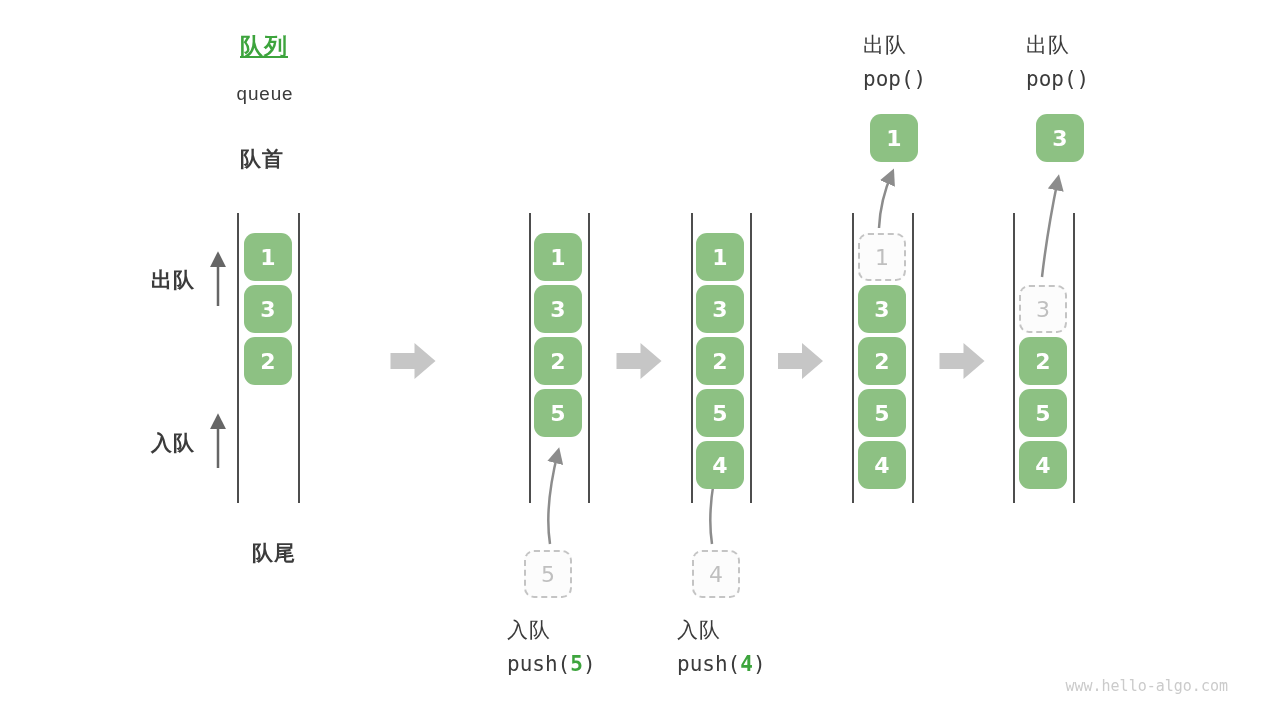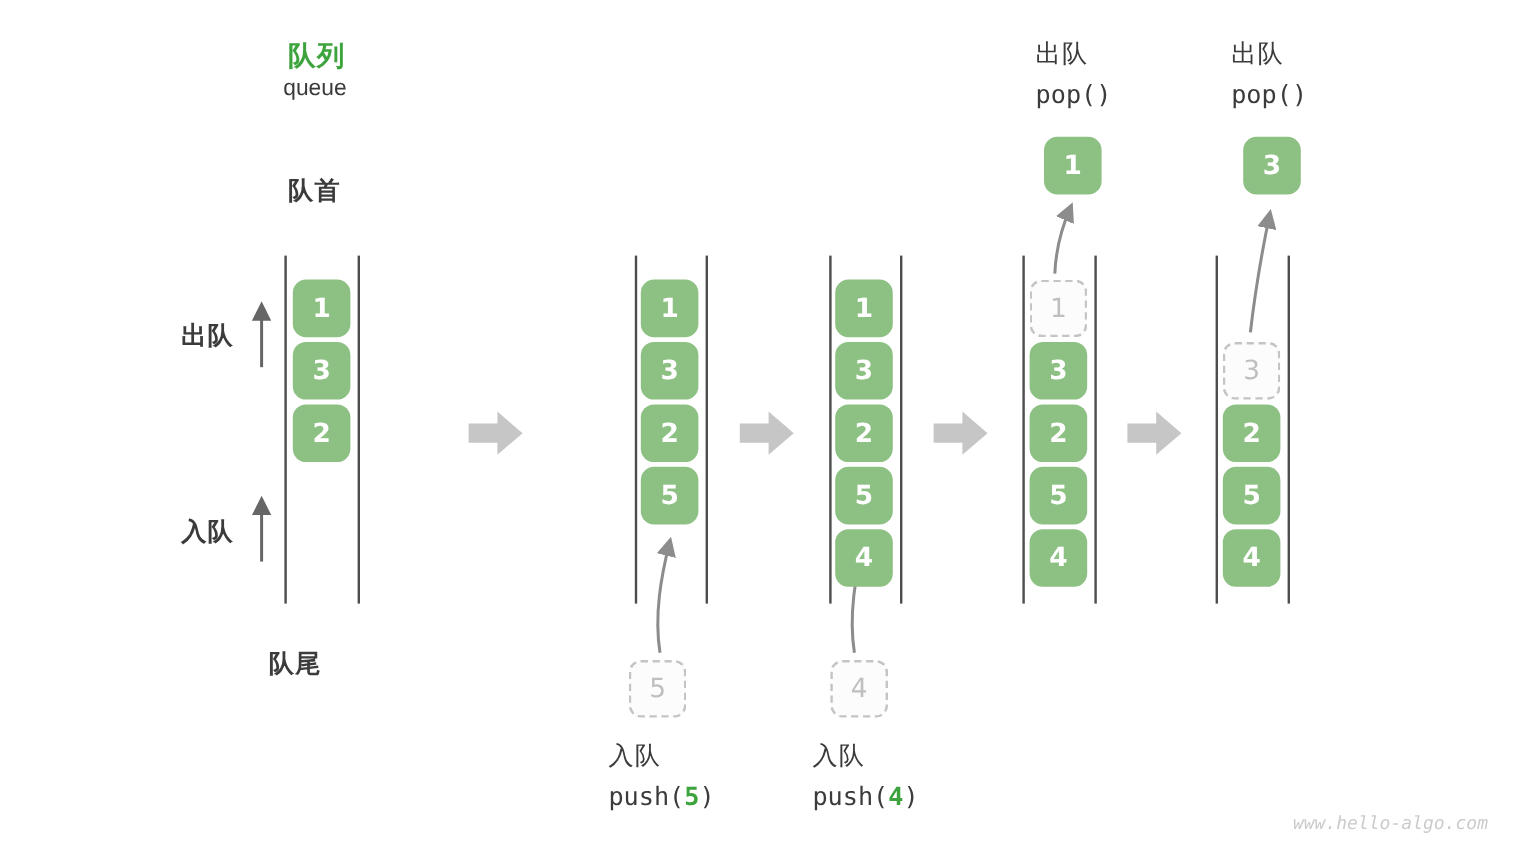--- a/index.html
+++ b/index.html
@@ -28,35 +28,35 @@
     display:flex;align-items:center;justify-content:center;
     font-family:"DejaVu Sans",sans-serif;
   }
   
   .op-block{position:absolute;}
   .op-action{font-size:21px;font-weight:400;color:var(--c-dark_text,#3B3B3B);letter-spacing:1px;}
   .op-code{margin-top:8px;font-family:"DejaVu Sans Mono",monospace;font-size:21px;color:var(--c-dark_text,#3B3B3B);}
   .op-code .arg{color:var(--c-accent_green,#3DA43D);font-weight:700;}
   
   .watermark{
-    position:absolute;top:677px;right:40px;font-family:"DejaVu Sans Mono",monospace;
-    font-size:15px;color:var(--c-watermark,#CBCBCB);font-style:italic;
+    position:absolute;top:677px;right:52px;font-family:"DejaVu Sans Mono",monospace;
+    font-size:15px;color:var(--c-watermark,#CBCBCB);
   }
   svg.overlay{position:absolute;left:0;top:0;width:1280px;height:720px;pointer-events:none;}
 </style>
 </head>
 <body>
 
 <div id="canvas">
 
-  <div class="abs title-zh" style="left:240px;top:31px;">队列</div>
-  <div class="abs title-en" style="left:236px;top:63px;">queue</div>
+  <div class="abs title-zh" style="left:240px;top:31px;text-decoration:underline;">队列</div>
+  <div class="abs title-en" style="left:236px;top:84px;font-family:Liberation Mono, monospace;">queue</div>
 
   <div class="abs zh-bold" style="left:240px;top:145px;">队首</div>
-  <div class="abs zh-bold" style="left:224px;top:539px;">队尾</div>
+  <div class="abs zh-bold" style="left:252px;top:539px;">队尾</div>
 
   <div class="abs zh-bold" style="left:151px;top:266px;">出队</div>
   <div class="abs zh-bold" style="left:151px;top:429px;">入队</div>
 
   <svg class="overlay" viewBox="0 0 1280 720">
     <defs>
       <marker id="mGray" viewBox="0 0 10 10" refX="7" refY="5" markerWidth="6.5" markerHeight="6.5" orient="auto-start-reverse">
         <path d="M0,0 L10,5 L0,10 z" style="fill:var(--c-curve_arrow,#8C8C8C)"></path>
       </marker>
       <marker id="mDark" viewBox="0 0 10 10" refX="7" refY="5" markerWidth="6.5" markerHeight="6.5" orient="auto-start-reverse">

